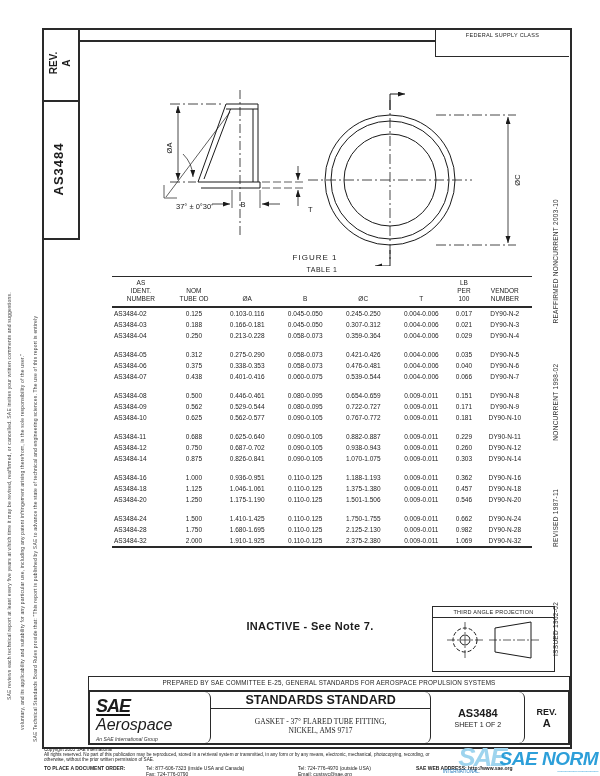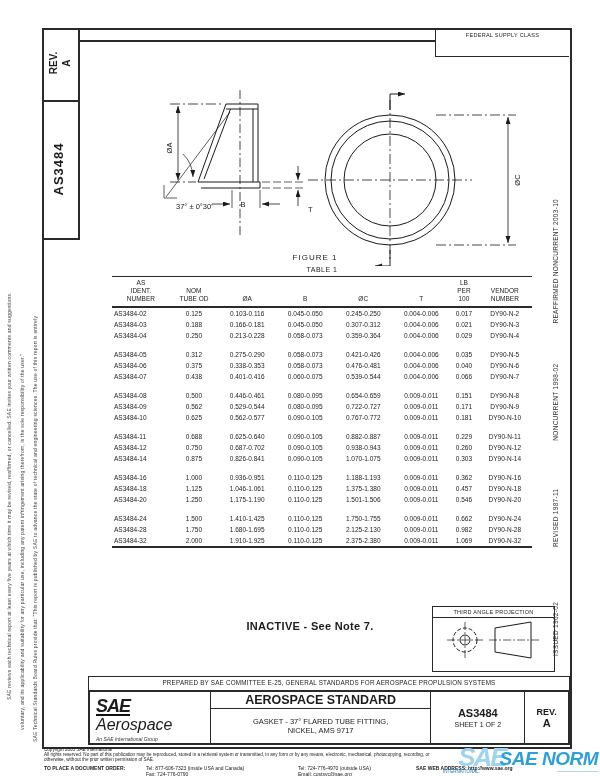--- a/index.html
+++ b/index.html
@@ -37,28 +37,28 @@
   .inactive{position:absolute;left:130px;top:620px;width:360px;text-align:center;
       font-weight:bold;font-size:11px;letter-spacing:.3px;}
   
   .tap-box{position:absolute;left:432px;top:606px;width:121px;height:64px;border:1.5px solid #2a2a2a;}
   .tap-label{display:block;text-align:center;font-size:5.5px;letter-spacing:.3px;padding:2px 0;border-bottom:1.5px solid #2a2a2a;}
   
   .prepared{position:absolute;left:88px;top:676px;width:482px;height:15px;border:1.5px solid #2a2a2a;
       box-sizing:border-box;text-align:center;font-size:6.3px;letter-spacing:.2px;line-height:12px;}
   .titleblock{position:absolute;left:88px;top:690px;width:482px;height:55px;border:2px solid #2a2a2a;
       box-sizing:border-box;display:flex;}
-  .tb-cell{border-right:1.5px solid #2a2a2a;box-sizing:border-box;position:relative;}
+  .tb-cell{border-right:1.5px solid #2a2a2a;box-sizing:border-box;position:relative;border-radius:6px;}
   .tb-logo{width:122px;padding:6px 4px 0 6px;}
   .sae-word{font-weight:900;font-style:italic;font-size:18px;letter-spacing:-1px;border-bottom:2.5px solid #111;padding-bottom:0px;display:inline-block;line-height:16px;}
   .aero-word{font-style:italic;font-size:16px;letter-spacing:0px;line-height:16px;}
   .logo-sub{font-size:5px;font-style:italic;color:#333;margin-top:2px;}
   .tb-center{width:222px;display:flex;flex-direction:column;}
   .doc-type{font-weight:bold;font-size:12.5px;text-align:center;border-bottom:1.5px solid #2a2a2a;padding:1px 0;}
-  .doc-title{flex:1;display:flex;flex-direction:column;justify-content:center;text-align:center;font-size:7.5px;line-height:9.5px;}
+  .doc-title{flex:1;display:flex;flex-direction:column;justify-content:center;text-align:center;font-size:7.5px;line-height:9.5px;font-family:Liberation Serif, serif;}
   .tb-number{width:95px;display:flex;flex-direction:column;justify-content:center;text-align:center;}
   .doc-number{font-weight:bold;font-size:11px;}
   .sheet{font-size:7px;margin-top:2px;}
   .tb-rev{width:43px;border-right:none;display:flex;flex-direction:column;justify-content:center;text-align:center;font-weight:bold;}
   .tb-rev .r1{font-size:9px;}
   .tb-rev .r2{font-size:11px;}
   
   .fineprint{position:absolute;left:44px;top:747px;width:520px;font-size:4.6px;color:#222;line-height:5.2px;}
   .orderrow{display:flex;margin-top:2px;font-size:5px;line-height:6px;}
   .orderrow .lbl{font-weight:bold;width:102px;}
@@ -397,21 +397,21 @@
   </div>
 
   <div class="prepared">PREPARED BY SAE COMMITTEE E-25, GENERAL STANDARDS FOR AEROSPACE PROPULSION SYSTEMS</div>
 
   <div class="titleblock">
     <div class="tb-cell tb-logo">
       <span class="sae-word">SAE</span><span class="aero-word">Aerospace</span>
       <div class="logo-sub">An SAE International Group</div>
     </div>
     <div class="tb-cell tb-center">
-      <div class="doc-type">AEROSPACE STANDARD</div>
+      <div class="doc-type">STANDARDS STANDARD</div>
       <div class="doc-title">
         <span>GASKET - 37° FLARED TUBE FITTING,</span>
         <span>NICKEL, AMS 9717</span>
       </div>
     </div>
     <div class="tb-cell tb-number">
       <div class="doc-number">AS3484</div>
       <div class="sheet">SHEET 1 OF 2</div>
     </div>
     <div class="tb-cell tb-rev">

